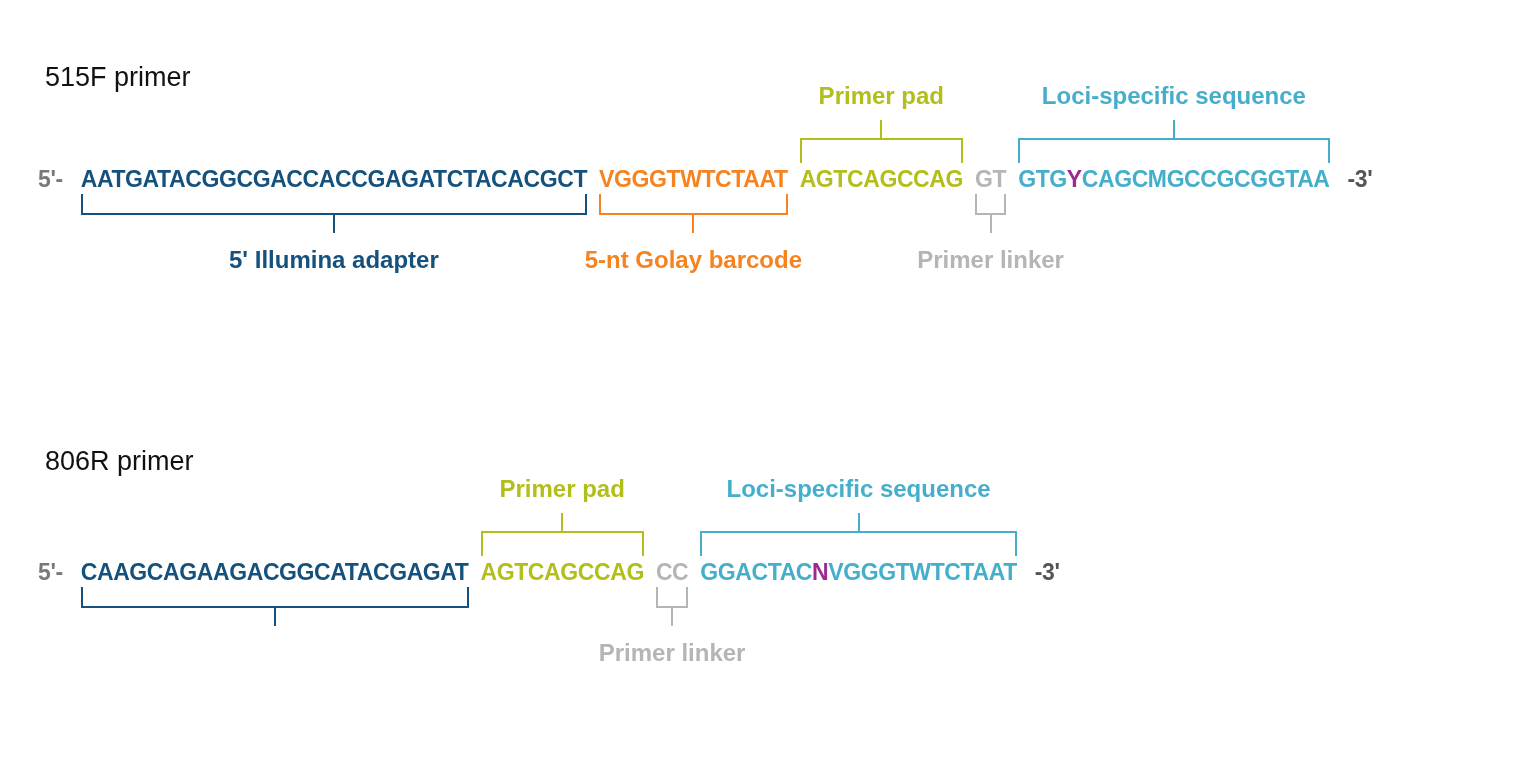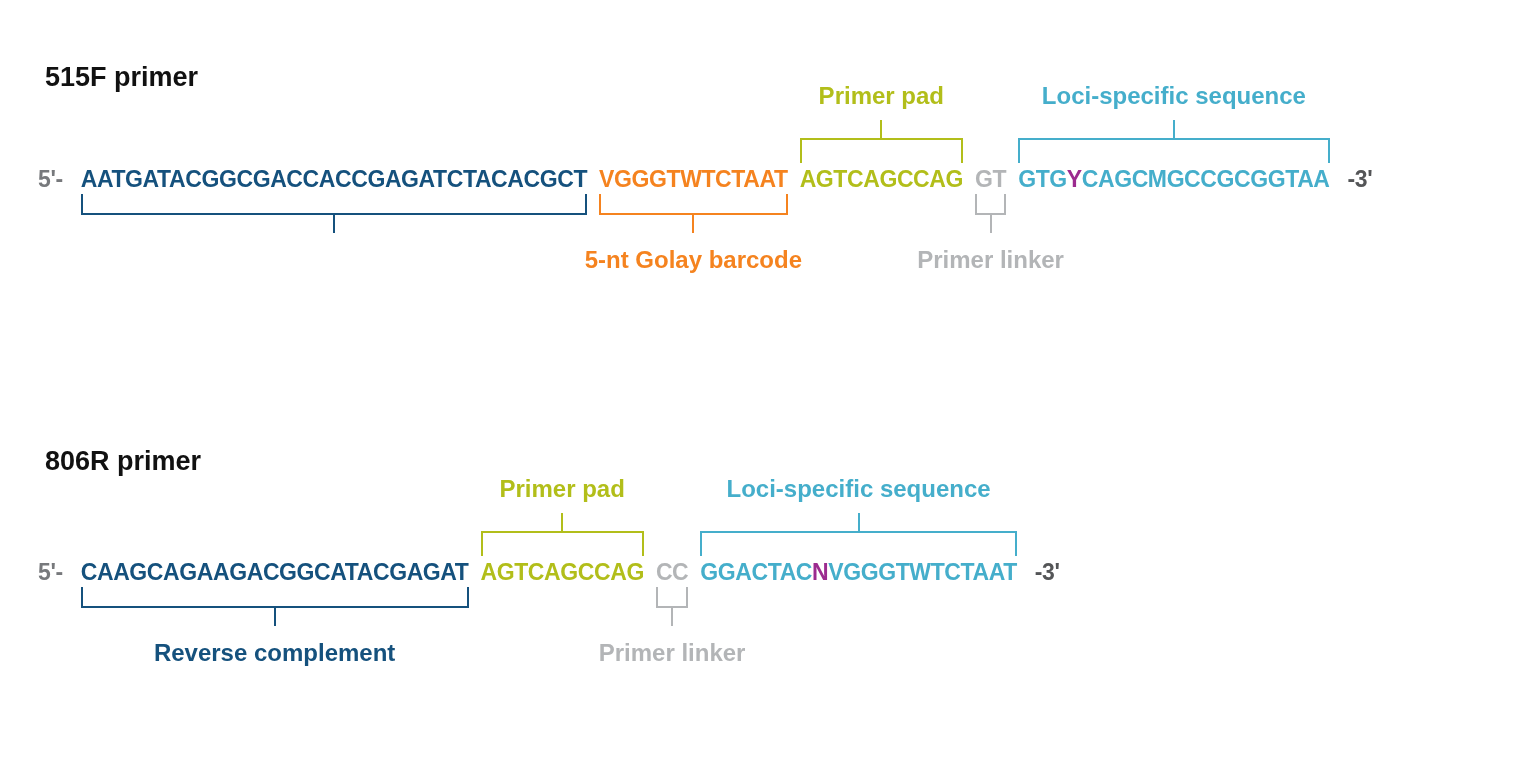--- a/index.html
+++ b/index.html
@@ -7,21 +7,21 @@
     width: 1533px; height: 764px;
     background: #ffffff;
     font-family: "Liberation Sans", sans-serif;
     position: relative;
     overflow: hidden;
   }
 
   .title {
     position: absolute;
     font-size: 27px;
-    font-weight: bold;
+    font-weight: normal;
     color: var(--title_black, #111111);
     white-space: nowrap;
   }
   #title-515f { left: 45px; top: 62px; }
   #title-806r { left: 45px; top: 446px; }
 
   .seq-row {
     position: absolute;
     display: flex;
     align-items: baseline;
@@ -93,20 +93,21 @@
 
 <div>
 
   <div class="title" id="title-515f">515F primer</div>
 
   <div class="seq-row" id="row-515f">
     <span class="prefix">5'-</span>
 
     <span class="seg c-blue"><span>AATGATACGGCGACCACCGAGATCTACACGCT</span><span class="bk-bot">
           <span class="stem"></span>
+          <span class="lbl">5' Illumina adapter</span>
         </span></span>
 
     <span class="seg c-orange"><span>VGGGTWTCTAAT</span><span class="bk-bot">
           <span class="stem"></span>
           <span class="lbl">5-nt Golay barcode</span>
         </span></span>
 
     <span class="seg c-olive"><span>AGTCAGCCAG</span><span class="bk-top">
           <span class="stem"></span>
           <span class="lbl">Primer pad</span>
@@ -126,21 +127,20 @@
   </div>
 
   <div class="title" id="title-806r">806R primer</div>
 
   <div class="seq-row" id="row-806r">
     <span class="prefix">5'-</span>
 
     <span class="seg c-blue"><span>CAAGCAGAAGACGGCATACGAGAT</span><span class="bk-bot">
           <span class="stem"></span>
           <span class="lbl">
-            <span class="lbl-line">Reverse complement</span>
           </span>
         </span></span>
 
     <span class="seg c-olive"><span>AGTCAGCCAG</span><span class="bk-top">
           <span class="stem"></span>
           <span class="lbl">Primer pad</span>
         </span></span>
 
     <span class="seg c-gray"><span>CC</span><span class="bk-bot">
           <span class="stem"></span>

